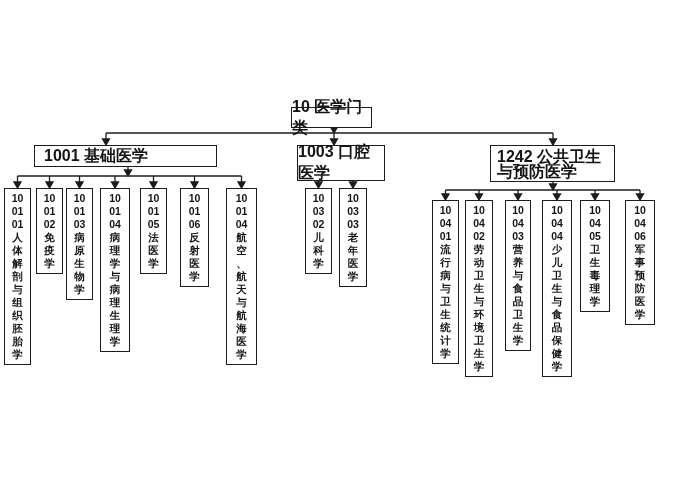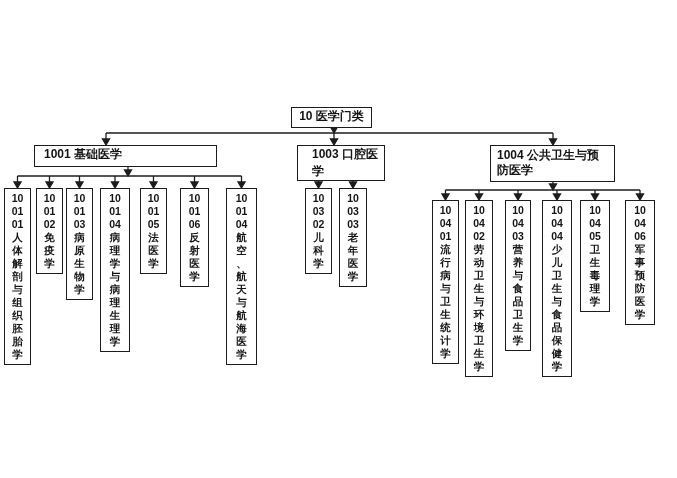--- a/index.html
+++ b/index.html
@@ -4,26 +4,26 @@
 <style>
   html,body{margin:0;padding:0;background:#ffffff;}
   .canvas{
     position:relative;width:677px;height:478px;background:#ffffff;
     font-family:"Liberation Sans","DejaVu Sans",sans-serif;color:#141414;
     overflow:hidden;
   }
   svg.connectors{position:absolute;left:0;top:0;width:677px;height:478px;}
   .hbox{
     position:absolute;background:#ffffff;border:1.3px solid #1c1c1c;
-    font-weight:bold;font-size:12px;color:#141414;box-sizing:border-box;
-    display:flex;
+    font-weight:bold;font-size:16px;color:#141414;box-sizing:border-box;
+    display:flex;align-items:center;
   }
   .root{left:291px;top:107px;width:81px;height:21px;justify-content:center;}
   .b1001{left:34px;top:145px;width:183px;height:22px;padding-left:9px;}
-  .b1003{left:297px;top:145px;width:88px;height:36px;justify-content:center;padding-left:14px;}
+  .b1003{left:297px;top:145px;width:88px;height:36px;justify-content:center;}
   .b1004{left:490px;top:145px;width:125px;height:37px;padding:2px 6px;line-height:15px;}
   .vbox{
     position:absolute;background:#ffffff;border:1.2px solid #1c1c1c;
     box-sizing:border-box;padding:3px 0;
     display:flex;flex-direction:column;align-items:center;
     font-weight:bold;font-size:10.5px;line-height:13px;color:#141414;
   }
   .vbox .ch{height:13px;text-align:center;white-space:nowrap;}
   
   .pos-0-0{left:4px;top:188px;width:27px;height:177px}
@@ -114,21 +114,21 @@
 
   <div class="hbox b1001">
     <span>1001  基础医学</span>
   </div>
 
   <div class="hbox b1003">
     <span>1003 口腔医学</span>
   </div>
 
   <div class="hbox b1004">
-    <span>1004  公共卫生与预防医学</span>
+    <span>1242  公共卫生与预防医学</span>
   </div>
 
   <div id="children-host">
       <div class="vbox pos-0-0">
         <div class="ch">10</div>
         <div class="ch">01</div>
         <div class="ch">01</div>
         <div class="ch">人</div>
         <div class="ch">体</div>
         <div class="ch">解</div>

